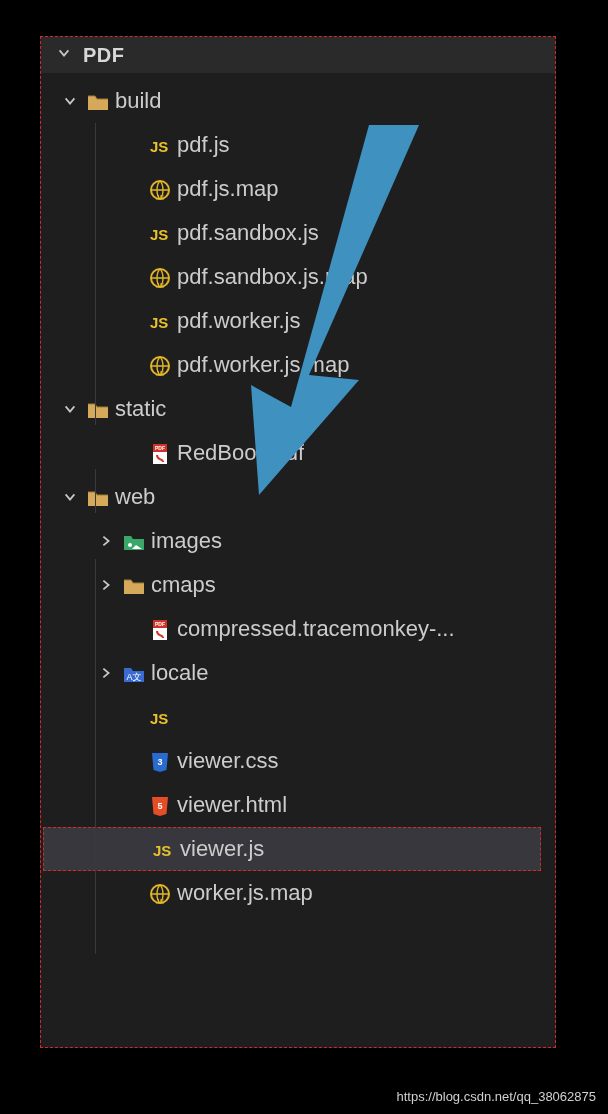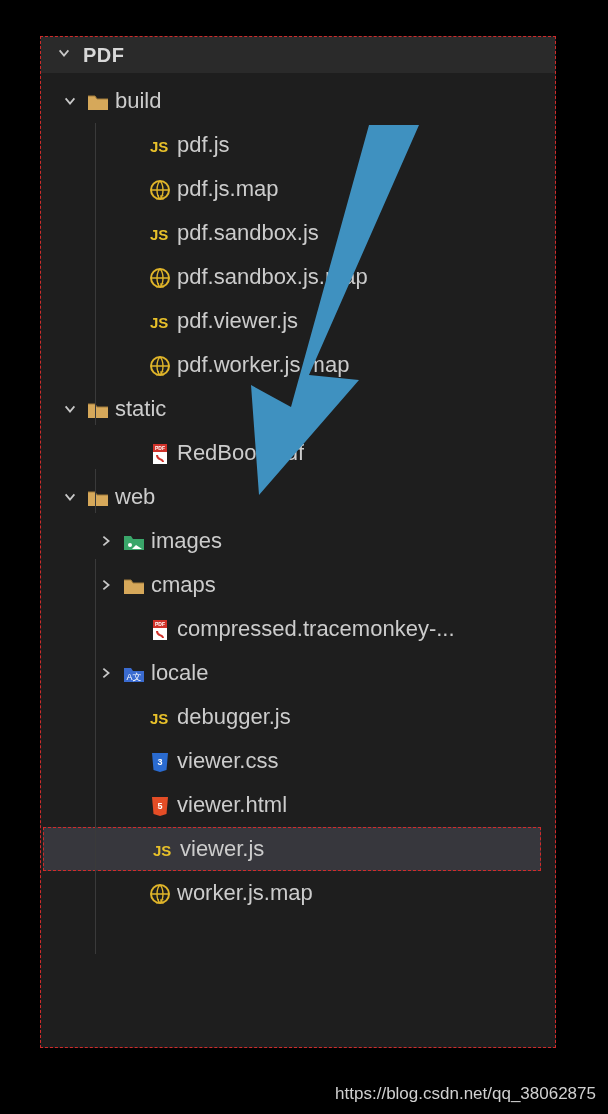--- a/index.html
+++ b/index.html
@@ -51,21 +51,21 @@
   .arrow-overlay {
     position: absolute;
     left: 188px; top: 88px;
     width: 225px; height: 370px;
     pointer-events: none;
   }
   .footer {
     position: absolute;
     right: 12px; bottom: 10px;
     color: #d0d0d0;
-    font-size: 17px;
+    font-size: 13px;
     font-family: Arial, sans-serif;
   }
 </style>
 </head>
 <body>
 
 <div class="panel">
   <div class="header">
     <span class="chev">
       <svg viewBox="0 0 16 16">
@@ -134,21 +134,21 @@
         <span class="label">pdf.sandbox.js.map</span>
       </div>
       <div class="row">
         <span class="indent" style="width:68px"></span>
         <span class="chev"></span>
         <span class="icon">
           <svg viewBox="0 0 24 24">
             <text x="2" y="18" font-size="15" font-weight="700" fill="#e8c12a" font-family="Arial">JS</text>
           </svg>
         </span>
-        <span class="label">pdf.viewer.js</span>
+        <span class="label">pdf.worker.js</span>
       </div>
       <div class="row">
         <span class="indent" style="width:68px"></span>
         <span class="chev"></span>
         <span class="icon">
           <svg viewBox="0 0 24 24">
             <circle cx="12" cy="12" r="9" fill="none" stroke="#e0b52a" stroke-width="2"></circle>
             <path d="M3 12h18M12 3c4 4 4 14 0 18M12 3c-4 4-4 14 0 18" fill="none" stroke="#e0b52a" stroke-width="1.4"></path>
             <text x="12" y="22" font-size="7" fill="#e0b52a" text-anchor="middle">JS</text>
           </svg>
@@ -248,21 +248,20 @@
         <span class="label">locale</span>
       </div>
       <div class="row">
         <span class="indent" style="width:68px"></span>
         <span class="chev"></span>
         <span class="icon">
           <svg viewBox="0 0 24 24">
             <text x="2" y="18" font-size="15" font-weight="700" fill="#e8c12a" font-family="Arial">JS</text>
           </svg>
         </span>
-        <span class="label">debugger.js</span>
       </div>
       <div class="row">
         <span class="indent" style="width:68px"></span>
         <span class="chev"></span>
         <span class="icon">
           <svg viewBox="0 0 24 24">
             <path d="M4 3h16l-1.5 17L12 22l-6.5-2z" fill="#2a6bd0"></path>
             <text x="12" y="15" font-size="9" fill="#fff" text-anchor="middle" font-weight="700">3</text>
           </svg>
         </span>

